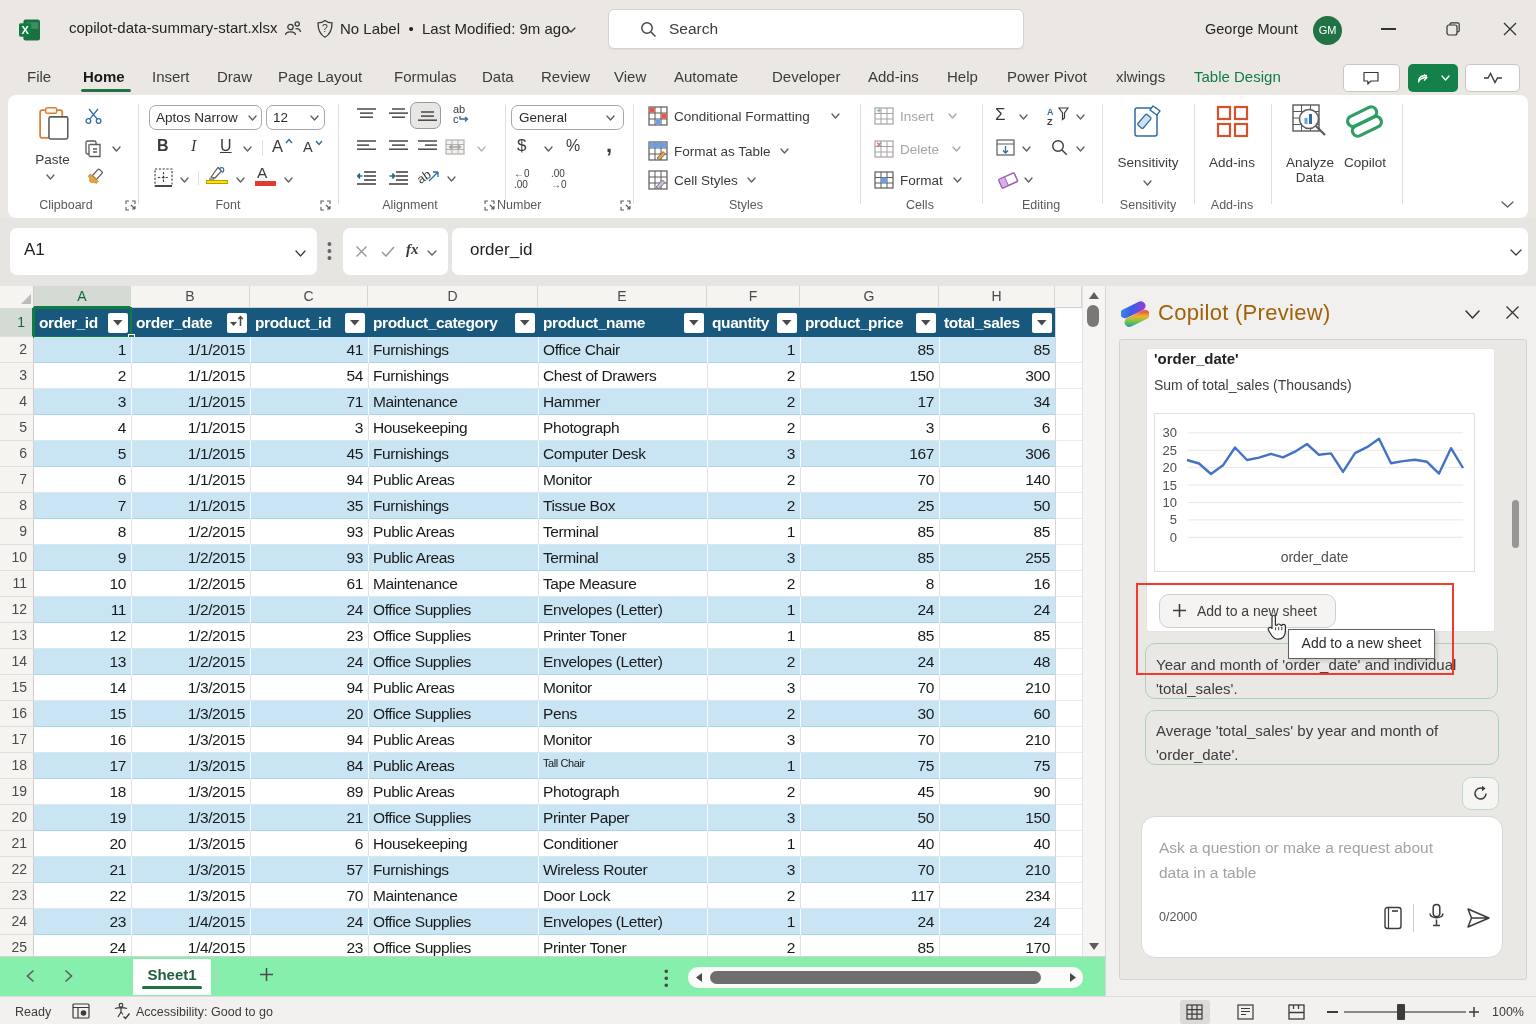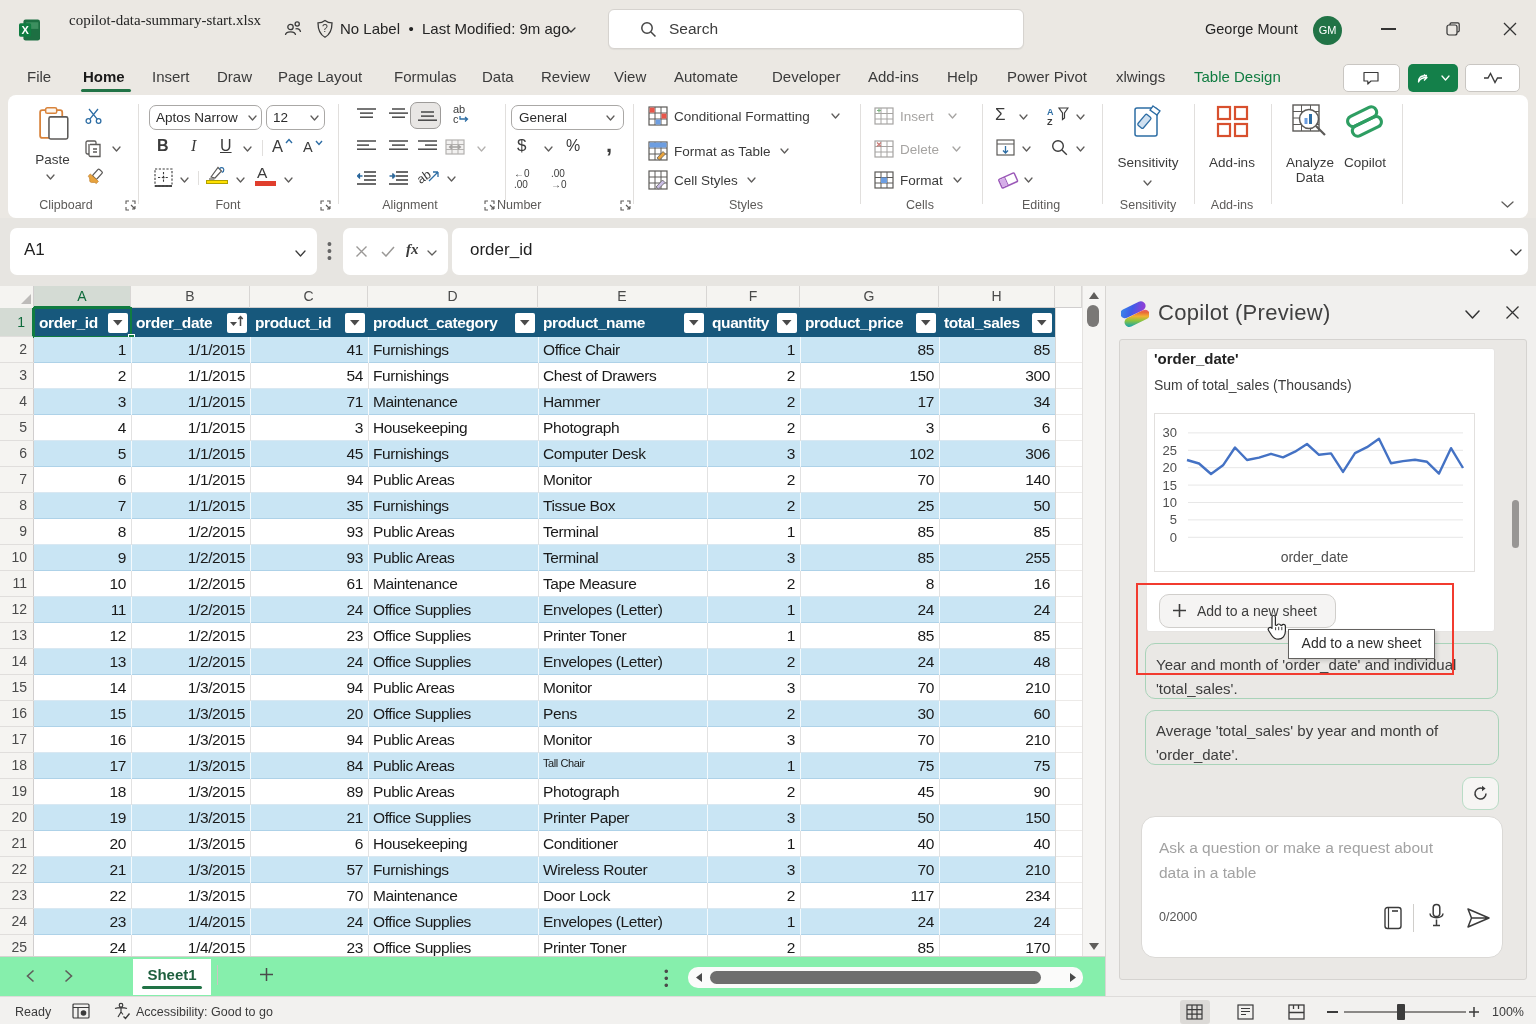--- a/index.html
+++ b/index.html
@@ -5,21 +5,21 @@
 body{font-family:"Liberation Sans",sans-serif;position:relative;background:#ebe8e3;-webkit-font-smoothing:antialiased;}
 .abs{position:absolute;}
 </style></head><body>
 <div class="abs" style="left:0;top:0;width:1536px;height:60px;background:#ebe8e3;">
 <svg class="abs" style="left:19px;top:19px" width="21" height="22" viewBox="0 0 19 19">
 <rect x="4" y="0" width="15" height="19" rx="2" fill="#1d6f42"></rect>
 <rect x="6.5" y="2.5" width="11" height="6" fill="#3c8f5f"></rect>
 <rect x="0" y="3.5" width="11" height="12" rx="1.4" fill="#107c41"></rect>
 <text x="5.5" y="12.8" font-size="10" font-weight="bold" fill="#fff" text-anchor="middle" font-family="Liberation Sans">X</text>
 </svg>
-<div class="abs" style="left:69px;top:12px;font-size:15px;color:#242424;font-family:Liberation Serif, serif;">copilot-data-summary-start.xlsx</div>
+<div class="abs" style="left:69px;top:19px;font-size:15px;color:#242424;">copilot-data-summary-start.xlsx</div>
 <svg class="abs" style="left:284px;top:20px" width="18" height="18" viewBox="0 0 18 18" fill="none" stroke="#3b3b3b" stroke-width="1.3">
 <circle cx="6.5" cy="7" r="2.7"></circle>
       <path d="M1.5 15 C1.5 10.8 11.5 10.8 11.5 15"></path>
 <circle cx="13.2" cy="4" r="2.1"></circle>
       <path d="M11.5 9 C13.5 8 16.5 9.3 16.5 12"></path>
     </svg>
 <svg class="abs" style="left:315px;top:19px" width="20" height="21" viewBox="0 0 20 21" fill="none">
 <path d="M10 1.5 C12.2 3.2 14.8 3.9 17 3.9 C17 10.5 14.6 15.7 10 18.2 C5.4 15.7 3 10.5 3 3.9 C5.2 3.9 7.8 3.2 10 1.5 Z" stroke="#3b3b3b" stroke-width="1.3"></path>
 <text x="10" y="13.2" font-size="10.5" fill="#3b3b3b" text-anchor="middle" font-family="Liberation Sans">?</text>
     </svg>
@@ -564,21 +564,21 @@
 <div class="abs" style="left:131px;top:159px;width:114px;text-align:right;font-size:15.5px;color:#1a1a1a;letter-spacing:-0.4px;white-space:nowrap;">1/1/2015</div>
 <div class="abs" style="left:250px;top:155px;width:1px;height:26px;background:rgba(255,255,255,0.8);"></div>
 <div class="abs" style="left:250px;top:159px;width:113px;text-align:right;font-size:15.5px;color:#1a1a1a;letter-spacing:-0.4px;white-space:nowrap;">45</div>
 <div class="abs" style="left:368px;top:155px;width:1px;height:26px;background:rgba(255,255,255,0.8);"></div>
 <div class="abs" style="left:373px;top:159px;width:163px;text-align:left;font-size:15.5px;color:#1a1a1a;letter-spacing:-0.4px;white-space:nowrap;">Furnishings</div>
 <div class="abs" style="left:538px;top:155px;width:1px;height:26px;background:rgba(255,255,255,0.8);"></div>
 <div class="abs" style="left:543px;top:159px;width:162px;text-align:left;font-size:15.5px;color:#1a1a1a;letter-spacing:-0.4px;white-space:nowrap;">Computer Desk</div>
 <div class="abs" style="left:707px;top:155px;width:1px;height:26px;background:rgba(255,255,255,0.8);"></div>
 <div class="abs" style="left:707px;top:159px;width:88px;text-align:right;font-size:15.5px;color:#1a1a1a;letter-spacing:-0.4px;white-space:nowrap;">3</div>
 <div class="abs" style="left:800px;top:155px;width:1px;height:26px;background:rgba(255,255,255,0.8);"></div>
-<div class="abs" style="left:800px;top:159px;width:134px;text-align:right;font-size:15.5px;color:#1a1a1a;letter-spacing:-0.4px;white-space:nowrap;">102</div>
+<div class="abs" style="left:800px;top:159px;width:134px;text-align:right;font-size:15.5px;color:#1a1a1a;letter-spacing:-0.4px;white-space:nowrap;">167</div>
 <div class="abs" style="left:939px;top:155px;width:1px;height:26px;background:rgba(255,255,255,0.8);"></div>
 <div class="abs" style="left:939px;top:159px;width:111px;text-align:right;font-size:15.5px;color:#1a1a1a;letter-spacing:-0.4px;white-space:nowrap;">306</div>
 <div class="abs" style="left:34px;top:181px;width:1021px;height:26px;background:#fff;border-bottom:1px solid #d9e8f2;"></div>
 <div class="abs" style="left:34px;top:185px;width:92px;text-align:right;font-size:15.5px;color:#1a1a1a;letter-spacing:-0.4px;white-space:nowrap;">6</div>
 <div class="abs" style="left:131px;top:181px;width:1px;height:26px;background:#e2e2e2;"></div>
 <div class="abs" style="left:131px;top:185px;width:114px;text-align:right;font-size:15.5px;color:#1a1a1a;letter-spacing:-0.4px;white-space:nowrap;">1/1/2015</div>
 <div class="abs" style="left:250px;top:181px;width:1px;height:26px;background:#e2e2e2;"></div>
 <div class="abs" style="left:250px;top:185px;width:113px;text-align:right;font-size:15.5px;color:#1a1a1a;letter-spacing:-0.4px;white-space:nowrap;">94</div>
 <div class="abs" style="left:368px;top:181px;width:1px;height:26px;background:#e2e2e2;"></div>
 <div class="abs" style="left:373px;top:185px;width:163px;text-align:left;font-size:15.5px;color:#1a1a1a;letter-spacing:-0.4px;white-space:nowrap;">Public Areas</div>
@@ -984,21 +984,21 @@
           <stop offset="0.55" stop-color="#f2b032"></stop>
           <stop offset="0.78" stop-color="#e8673a"></stop>
           <stop offset="1" stop-color="#e85c9a"></stop>
         </linearGradient>
 </defs>
 <g transform="rotate(-26 14 14)">
 <rect x="0.5" y="4.6" width="27" height="9.4" rx="4.7" fill="url(#cpA)"></rect>
 <rect x="0.5" y="14.2" width="27" height="9.4" rx="4.7" fill="url(#cpB)"></rect>
 </g>
     </svg>
-<div class="abs" style="left:52px;top:14px;font-size:22px;letter-spacing:0.3px;color:#404040;">Copilot (Preview)</div>
+<div class="abs" style="left:52px;top:14px;font-size:22px;letter-spacing:0.3px;color:#a16207;">Copilot (Preview)</div>
 <svg style="position:absolute;left:359px;top:24px" width="15" height="10" viewBox="0 0 15 10">
       <path d="M1 1 L7.5 8 L14 1" fill="none" stroke="#333" stroke-width="1.5" stroke-linecap="round" stroke-linejoin="round"></path>
     </svg>
 <svg class="abs" style="left:399px;top:19px" width="15" height="15" viewBox="0 0 15 15" stroke="#333" stroke-width="1.3">
       <path d="M1.5 1.5 L13.5 13.5 M13.5 1.5 L1.5 13.5"></path>
     </svg>
 <div class="abs" style="left:13px;top:53px;width:408px;height:641px;background:#eae8e5;border:1px solid #d5d3d0;border-radius:3px;"></div>
 <div class="abs" style="left:40px;top:62px;width:349px;height:284px;background:#fff;border:1px solid #e6e4e2;border-radius:3px;"></div>
 <div class="abs" style="left:48px;top:64px;font-size:15px;font-weight:bold;color:#222;">'order_date'</div>
 <div class="abs" style="left:48px;top:91px;font-size:14px;color:#3d3d3d;">Sum of total_sales (Thousands)</div>

